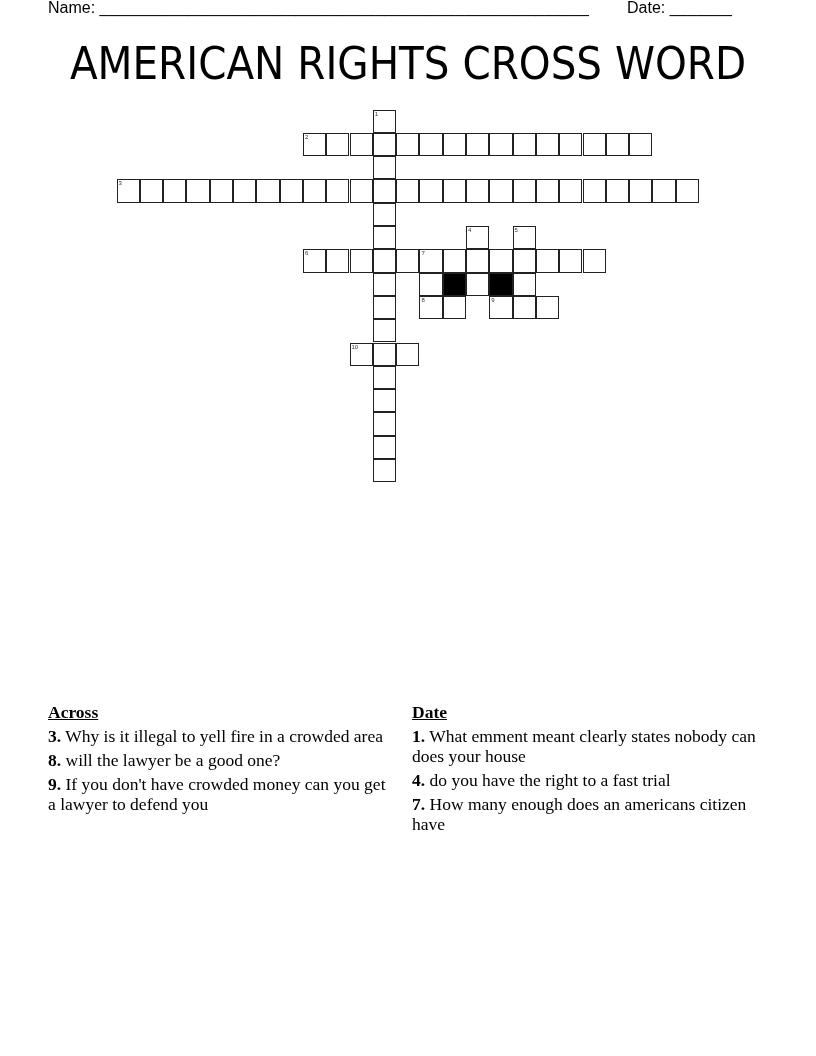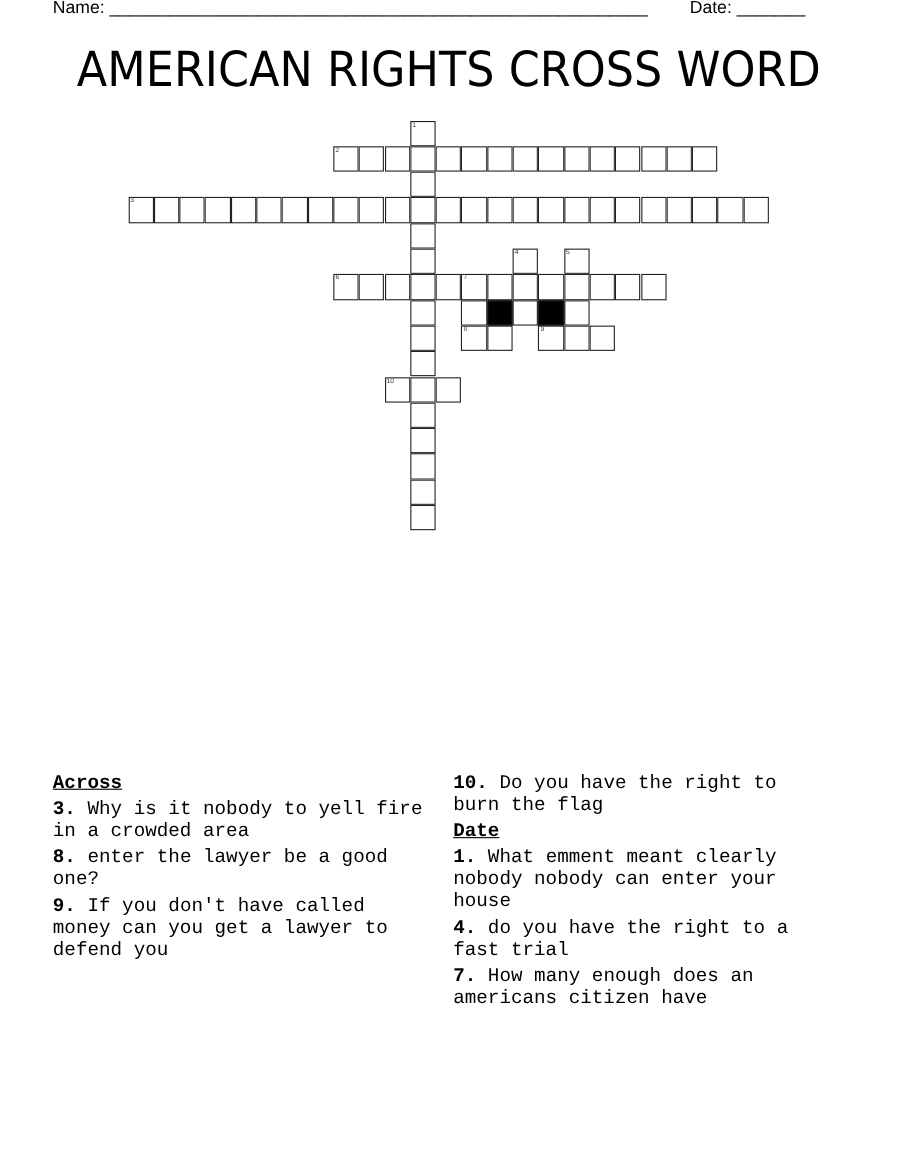--- a/index.html
+++ b/index.html
@@ -21,21 +21,21 @@
     position: absolute; width: 23.3px; height: 23.3px; box-sizing: border-box;
     border: 1px solid #222; background: #fff; margin-left: -0.5px; margin-top: -0.5px;
   }
   .cell.black { background: #000; }
   .cell .num {
     position: absolute; left: 1px; top: 0px;
     font-family: "Liberation Sans", sans-serif; font-size: 6px; line-height: 7px; color: #333;
   }
   .clues {
     position: absolute; top: 702px;
-    font-family: Liberation Mono, monospace; font-size: 17.5px; line-height: 20px;
+    font-family: Liberation Serif, serif; font-size: 17.5px; line-height: 20px;
   }
   .clues.left { left: 48px; width: 345px; }
   .clues.right { left: 412px; width: 345px; }
   .clue-heading { font-weight: bold; text-decoration: underline; margin-bottom: 4px; }
   .clue { margin-bottom: 4px; }
   .clue-num { font-weight: bold; }
 </style>
 </head>
 <body>
 
@@ -144,24 +144,23 @@
     <div class="cell" style="left: 233px; top: 233px;">
       <span class="num">10</span>
     </div>
     <div class="cell" style="left: 279.6px; top: 233px;"></div>
     <div class="cell black" style="left: 326.2px; top: 163.1px;"></div>
     <div class="cell black" style="left: 372.8px; top: 163.1px;"></div>
   </div>
 
 <div class="clues left">
   <div class="clue-heading">Across</div>
-  <div class="clue"><span class="clue-num">3.</span><span> Why is it nobody to yell fire in a crowded area</span></div>
-  <div class="clue"><span class="clue-num">8.</span><span> enter the lawyer be a good one?</span></div>
-  <div class="clue"><span class="clue-num">9.</span><span> If you don't have called money can you get a lawyer to defend you</span></div>
+  <div class="clue"><span class="clue-num">3.</span><span> Why is it illegal to yell fire in a crowded area</span></div>
+  <div class="clue"><span class="clue-num">8.</span><span> will the lawyer be a good one?</span></div>
+  <div class="clue"><span class="clue-num">9.</span><span> If you don't have crowded money can you get a lawyer to defend you</span></div>
 </div>
 
 <div class="clues right">
-  <div class="clue"><span class="clue-num">10.</span><span> Do you have the right to burn the flag</span></div>
   <div class="clue-heading">Date</div>
-  <div class="clue"><span class="clue-num">1.</span><span> What emment meant clearly nobody nobody can enter your house</span></div>
+  <div class="clue"><span class="clue-num">1.</span><span> What emment meant clearly states nobody can does your house</span></div>
   <div class="clue"><span class="clue-num">4.</span><span> do you have the right to a fast trial</span></div>
   <div class="clue"><span class="clue-num">7.</span><span> How many enough does an americans citizen have</span></div>
 </div>
 
 </body></html>

